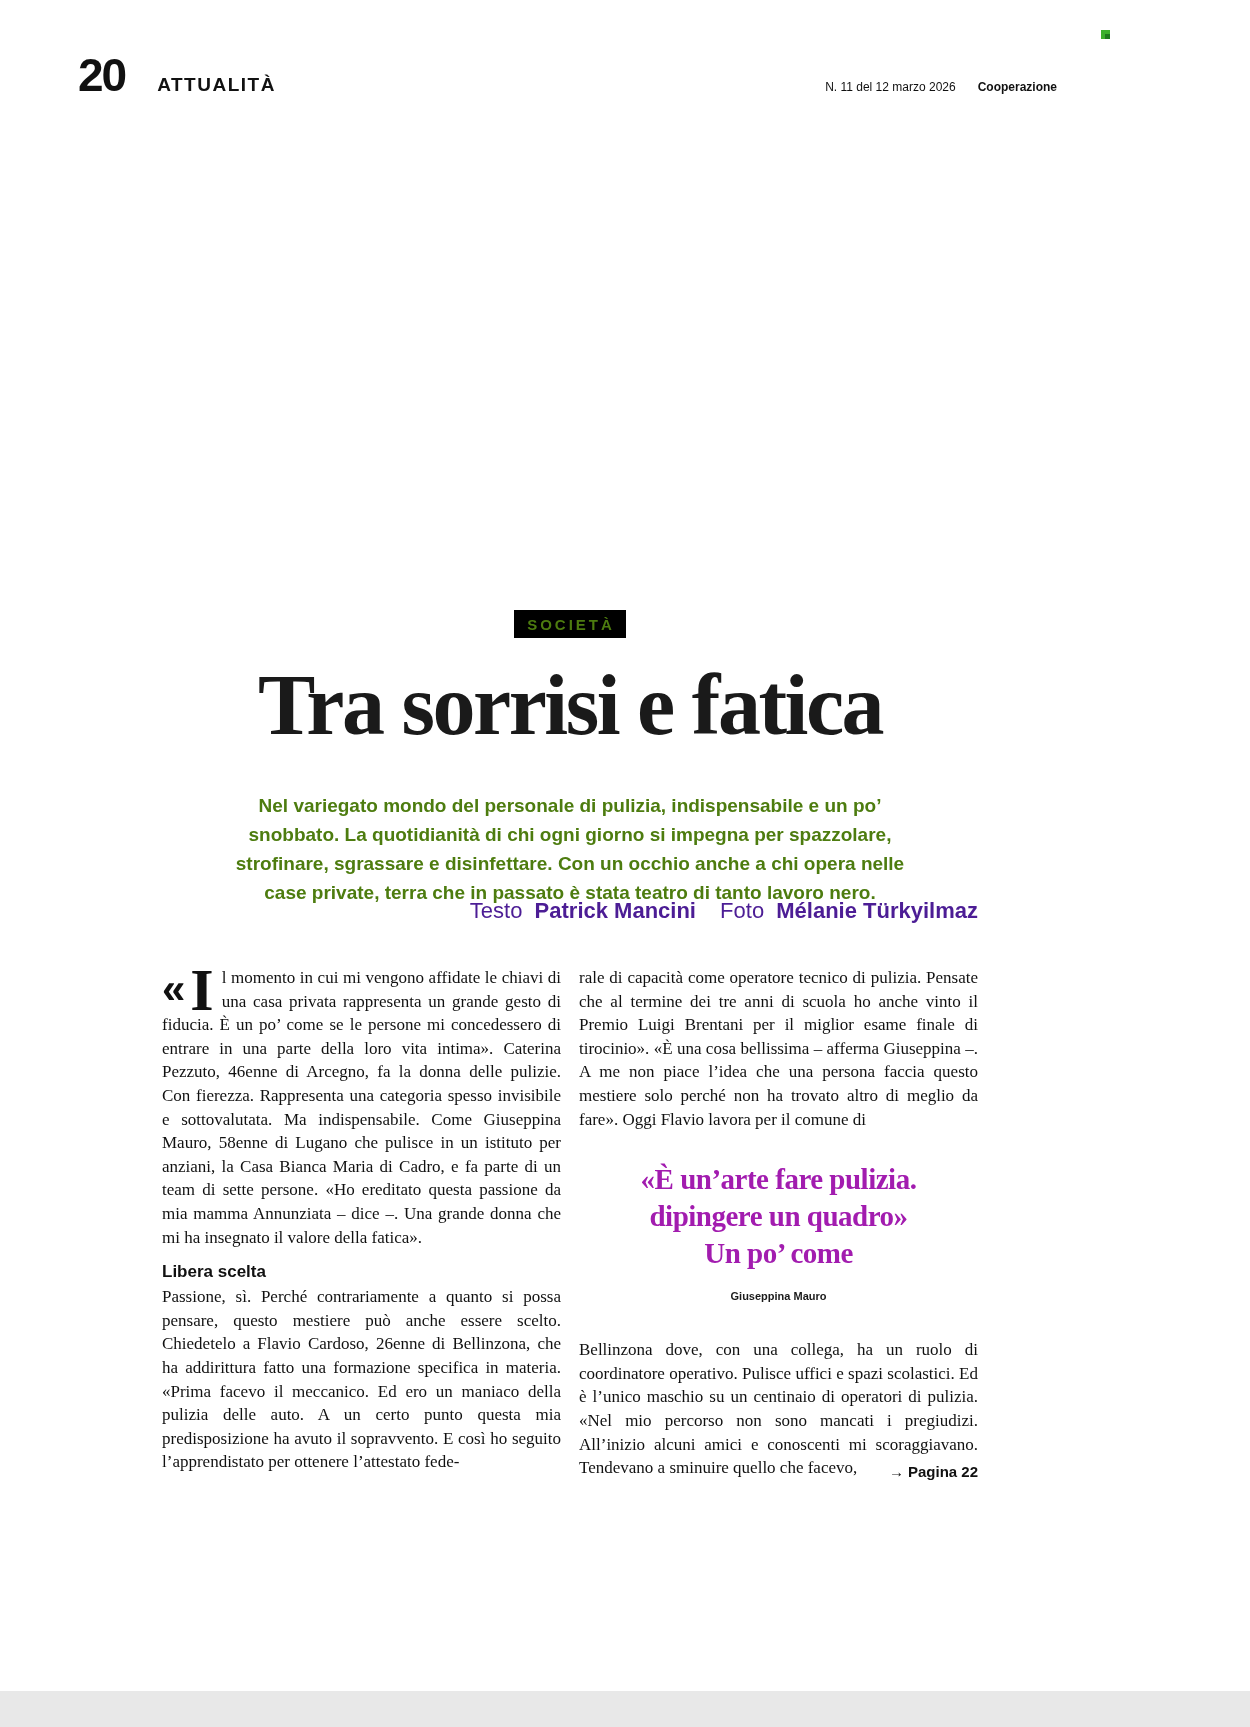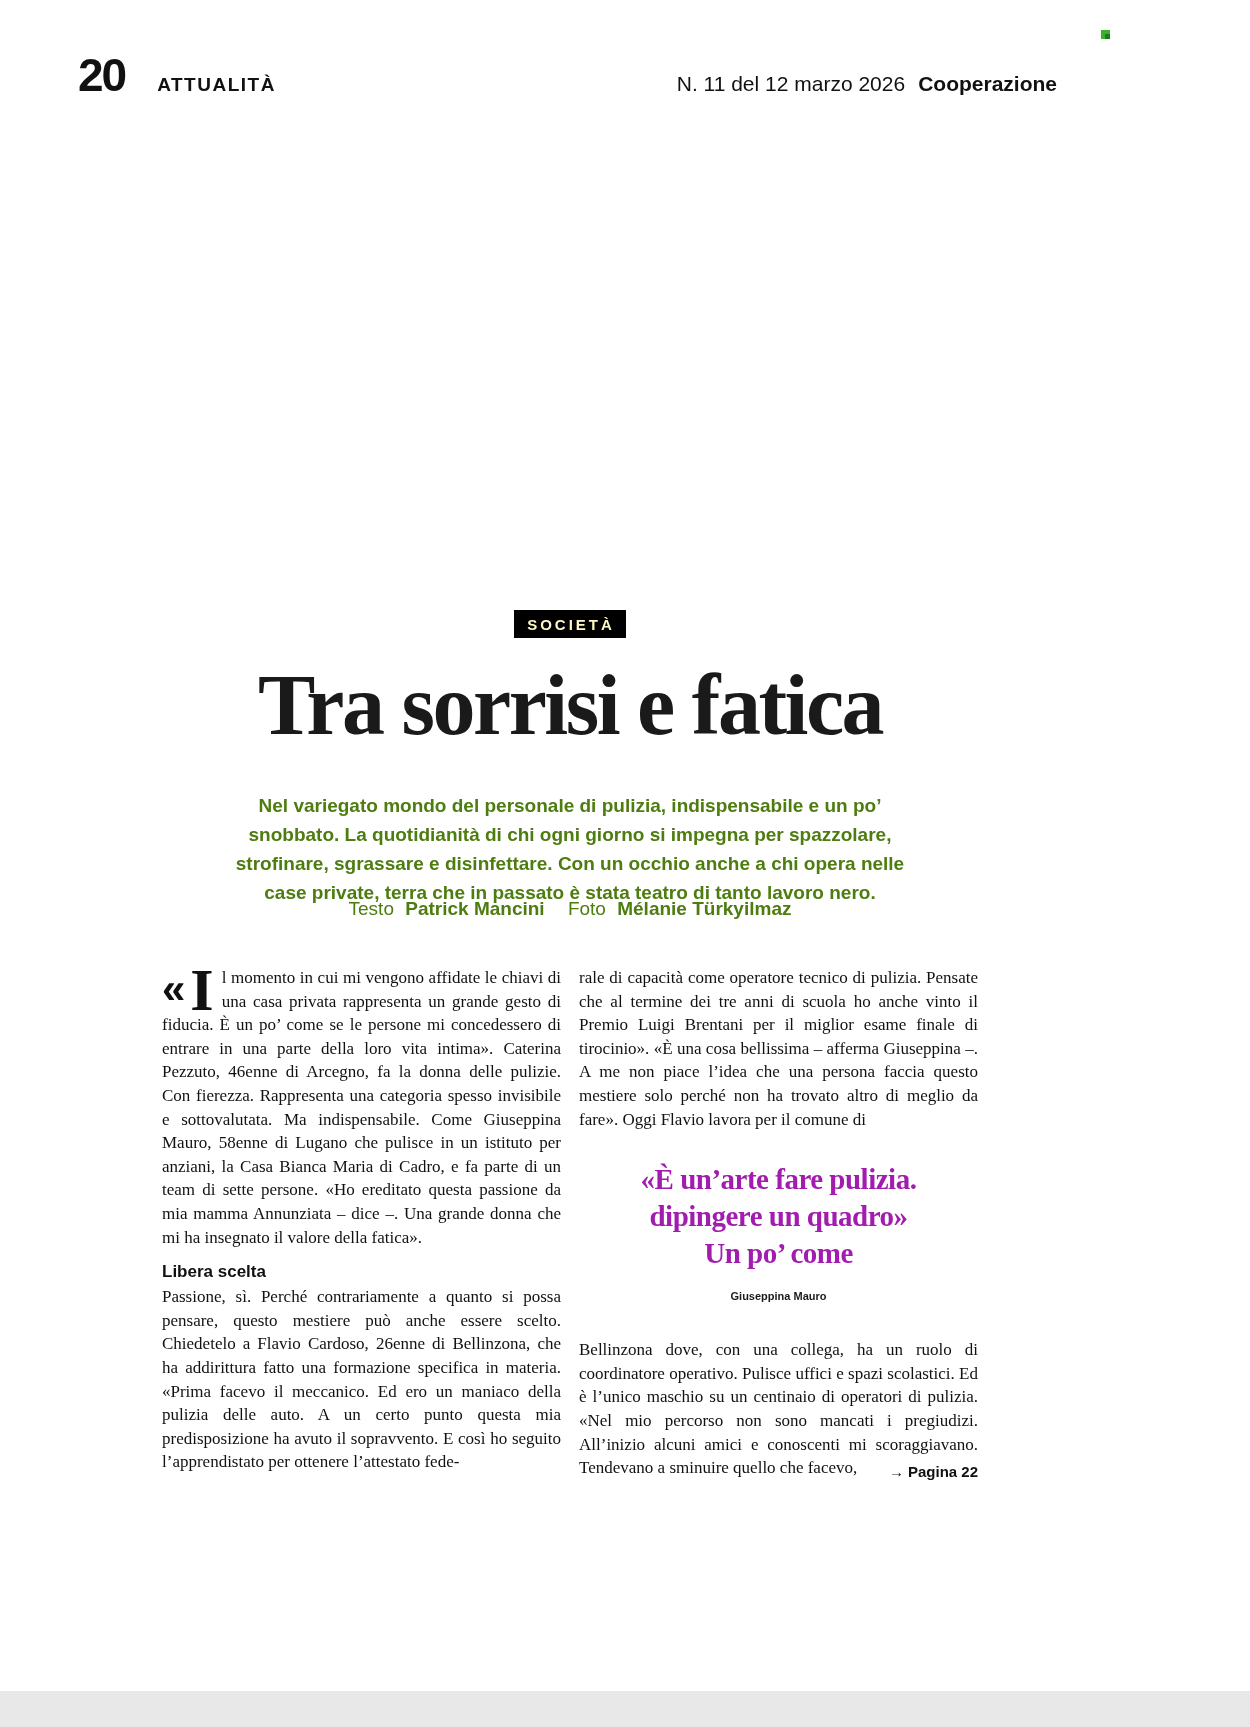--- a/index.html
+++ b/index.html
@@ -13,49 +13,49 @@
     overflow:hidden;
   }
   
   .header{
     position:absolute;top:52px;left:78px;width:979px;
     display:flex;align-items:baseline;
     font-family:"Liberation Sans",sans-serif;
   }
   .page-num{font-size:46px;font-weight:700;letter-spacing:-2px;line-height:1;}
   .section-name{font-size:19px;font-weight:700;letter-spacing:1.5px;margin-left:32px;}
-  .issue-info{margin-left:auto;font-size:21px;display:flex;gap:13px;align-items:center;}
+  .issue-info{margin-left:auto;font-size:12px;display:flex;gap:22px;align-items:center;}
   .issue-info .mag{font-weight:700;}
   .reg-mark{
     position:absolute;top:30px;left:1101px;width:9px;height:9px;
   }
   
   .content{position:absolute;left:162px;top:0;width:816px;}
   .kicker-row{position:absolute;top:610px;left:0;width:100%;text-align:center;}
   .kicker{
-    display:inline-block;background:#000;color:#fef9c3;
+    display:inline-block;background:#000;color:#4d7c0f;
     font-family:"Liberation Sans",sans-serif;font-weight:700;
     font-size:15px;letter-spacing:3px;padding:6px 11px 5px 13px;
   }
   .headline{
     position:absolute;top:644px;left:-60px;width:936px;
     text-align:center;font-family:"Liberation Serif",serif;
     font-weight:700;font-size:86px;line-height:1.05;letter-spacing:-2.5px;
     color:#1a1a1a;
     margin-top:16px;
   }
   .deck{
     position:absolute;top:772px;left:58px;width:700px;
     text-align:center;font-family:"Liberation Sans",sans-serif;
     font-weight:700;font-size:19px;line-height:29px;color:#4d7c0f;
   }
   .byline{
     position:absolute;top:898px;left:0;width:100%;
-    text-align:center;font-family:"Liberation Sans",sans-serif;
-    font-size:19px;color:#4d7c0f;
+    text-align:right;font-family:"Liberation Sans",sans-serif;
+    font-size:22px;color:#4c1d95;
   }
   .byline .lab{font-weight:400;margin:0 6px 0 18px;}
   .byline .nam{font-weight:700;}
   
   .columns{position:absolute;top:966px;left:0;width:816px;display:flex;gap:18px;}
   .col{width:399px;}
   .body-text{
     margin:0;font-size:17px;line-height:23.6px;
     text-align:justify;color:#111;
   }

